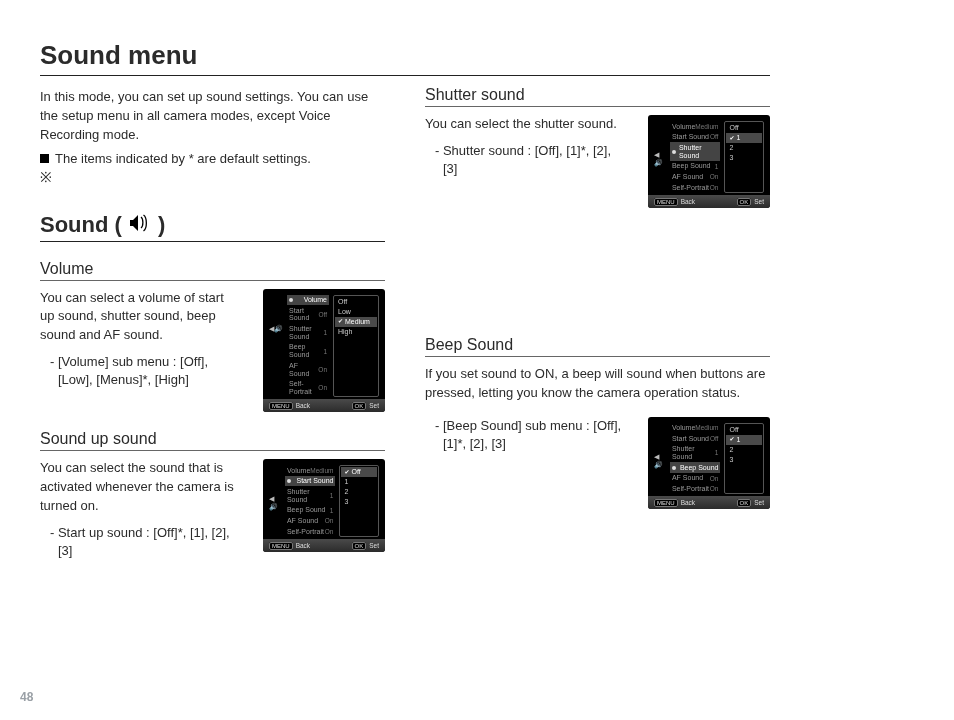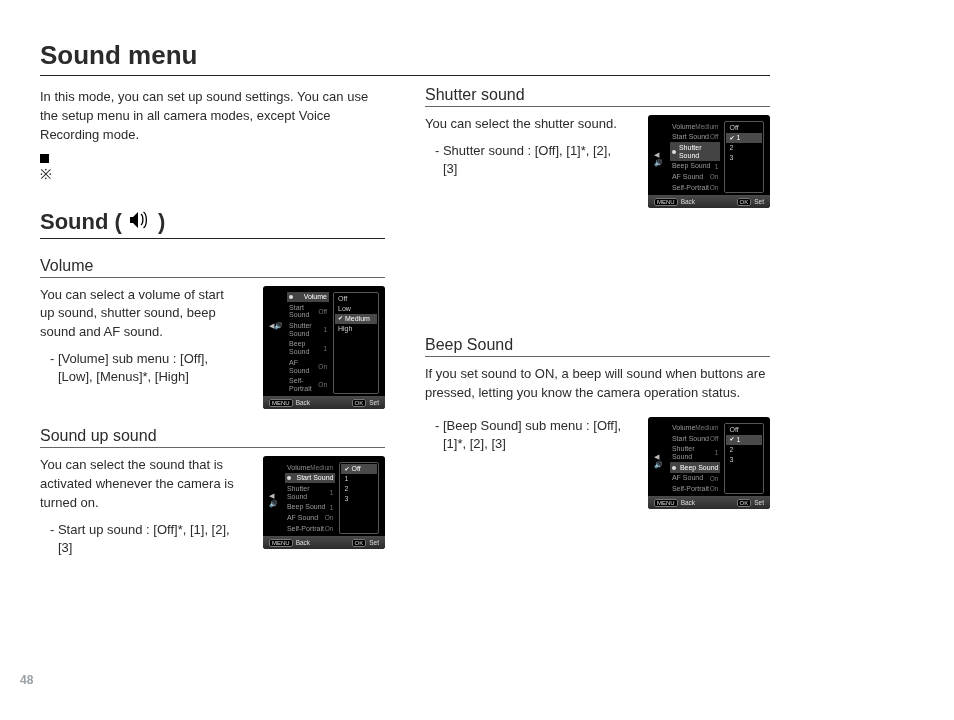--- a/index.html
+++ b/index.html
@@ -193,20 +193,21 @@
 
   <div class="h1">Sound menu</div>
 
   <div class="columns">
 
     <div class="col">
 
       <p class="intro">In this mode, you can set up sound settings. You can use the setup menu in all camera modes, except Voice Recording mode.</p>
       <div class="bullet-row">
         <span class="blacksq"></span>
+        <span>The items indicated by * are default settings.</span>
       </div>
       <div class="bullet-row">
         <span class="asterisk-mark">※</span>
       </div>
 
       <div class="h2">
         <span>Sound (</span>
         <span>
           <svg width="22" height="18" viewBox="0 0 22 18">
             <path d="M1 6h3l5-5v16l-5-5H1z" fill="#000"></path>
@@ -415,14 +416,14 @@
                 <span><span class="ftag">MENU</span>Back</span>
                 <span><span class="ftag">OK</span>Set</span>
               </div>
             </div>
         </div>
       </div>
 
     </div>
   </div>
 
-  <div class="page-num" style="left:20px; bottom:33px; position:fixed;">48</div>
+  <div class="page-num" style="left:20px; bottom:16px; position:fixed;">48</div>
 </div>
 
 </body></html>

